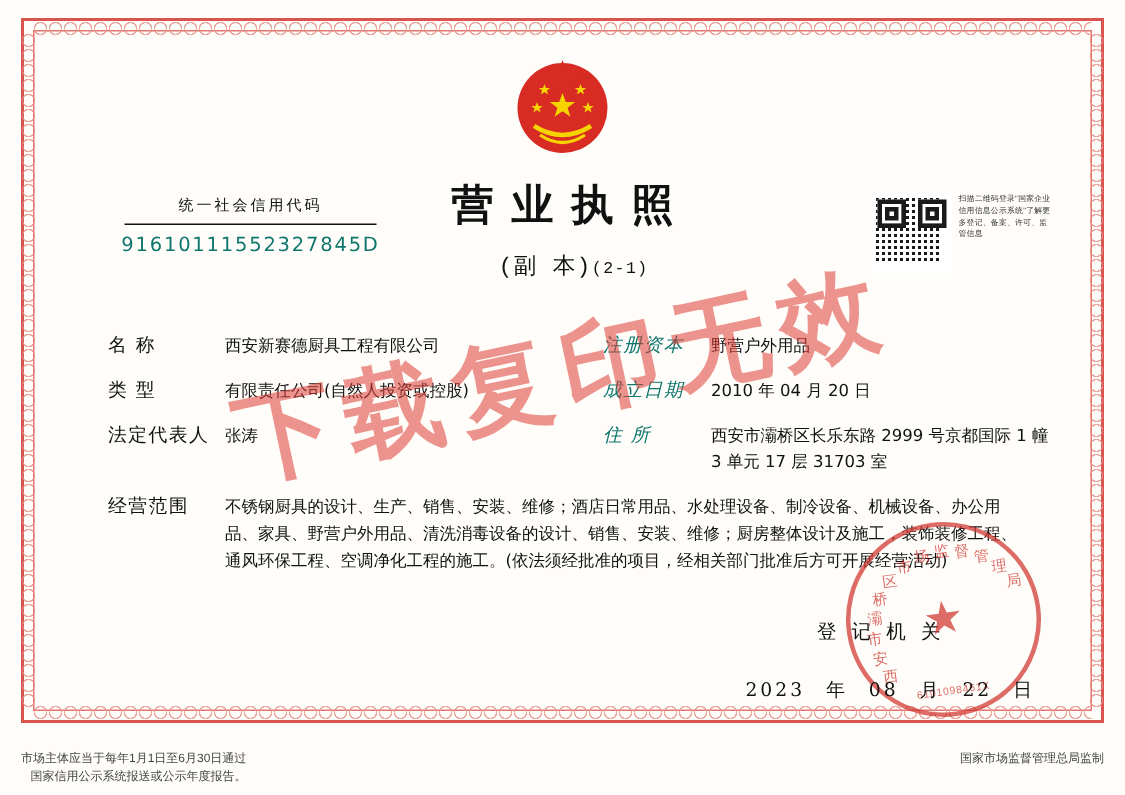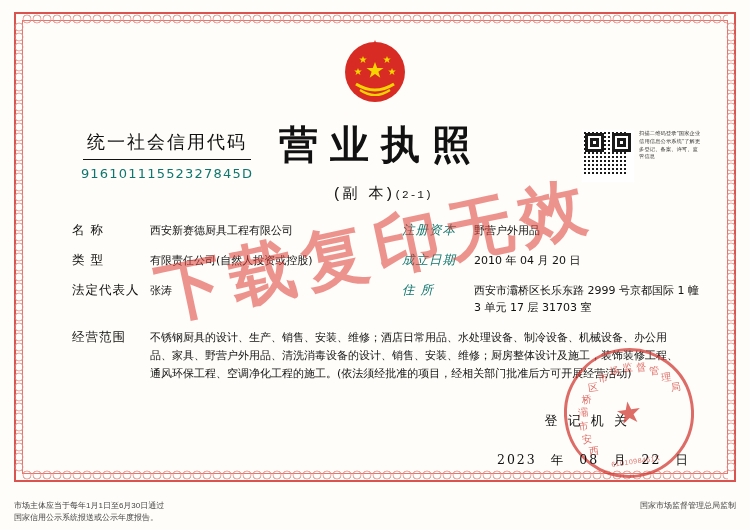--- a/index.html
+++ b/index.html
@@ -130,21 +130,21 @@
   
   .title-block {
     position: absolute;
     left: 0;
     right: 0;
     top: 118px;
     text-align: center;
   }
   .title-main {
     font-family: "DejaVu Serif", serif;
-    font-size: 39px;
+    font-size: 28px;
     font-weight: bold;
     letter-spacing: 12px;
     color: #111;
     text-indent: 12px;
   }
   .title-sub {
     margin-top: 12px;
     font-family: Liberation Mono, monospace;
     font-size: 15px;
     color: #111;
@@ -155,21 +155,21 @@
 
   
   .credit-block {
     position: absolute;
     left: 72px;
     top: 130px;
     width: 190px;
     text-align: center;
   }
   .credit-label {
-    font-size: 18px;
+    font-size: 10px;
     color: #111;
     letter-spacing: 2px;
     font-family: "DejaVu Serif", serif;
   }
   .credit-rule {
     margin: 5px auto 6px;
     width: 168px;
     border-bottom: 1px solid #111;
   }
   .credit-value {
@@ -313,21 +313,21 @@
     left: 14px;
     right: 14px;
     bottom: 6px;
     display: flex;
     justify-content: space-between;
     align-items: flex-start;
     font-size: 8px;
     color: #444;
     line-height: 1.5;
   }
-  .footer .mid { text-align: left; }
+  .footer .mid { text-align: right; }
   .footer .right { text-align: left; }
 </style>
 </head>
 <body>
 
 <div class="license">
 
   <div class="border-outer"></div>
   <div class="border-inner"></div>
   <div class="corner tl"></div>

